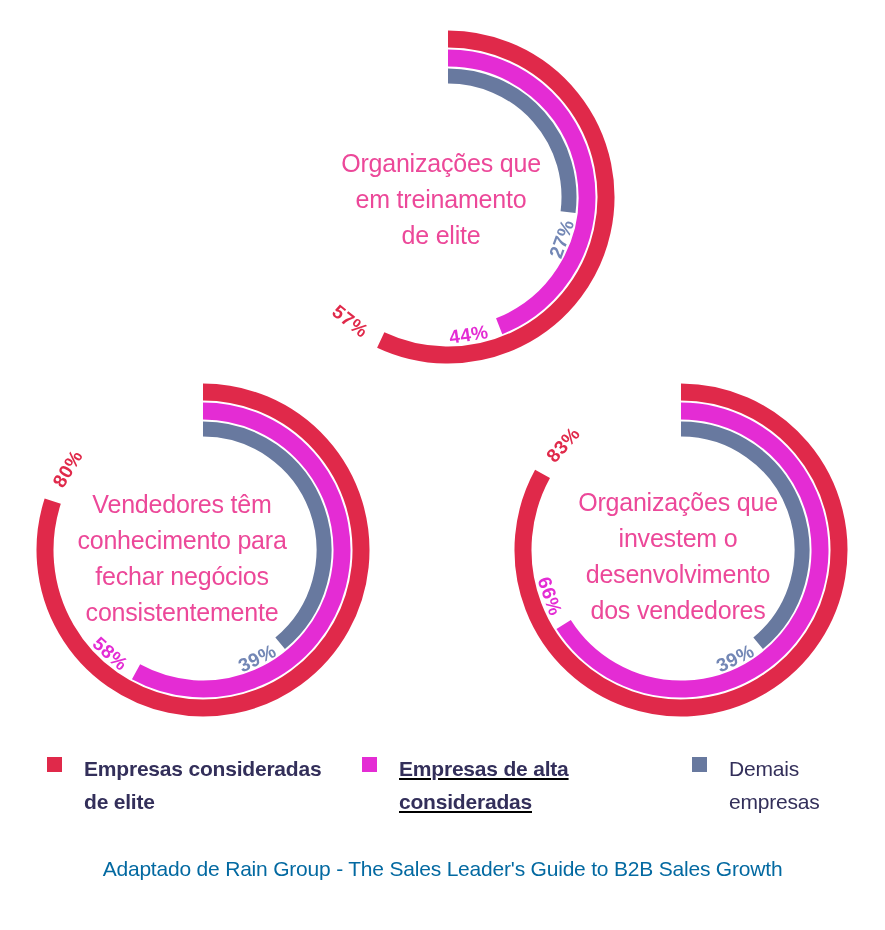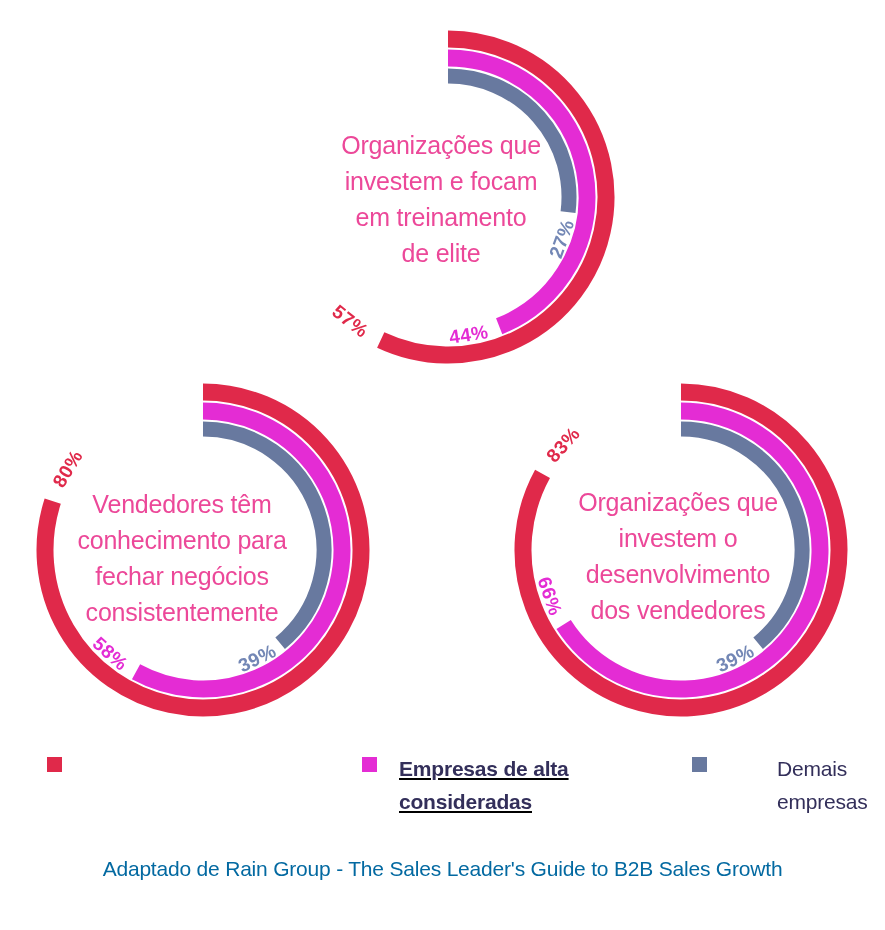--- a/index.html
+++ b/index.html
@@ -40,21 +40,20 @@
         <path d="M 195.00 37.00 A 158 158 0 1 1 127.73 337.96" fill="none" stroke="#e0294a" stroke-width="17"></path>
         <text transform="translate(97.3 319.2) rotate(38.2)" text-anchor="middle" dominant-baseline="central" class="pct-label" fill="#e0294a">57%</text>
         <path d="M 195.00 56.00 A 139 139 0 0 1 246.17 324.24" fill="none" stroke="#e42cd4" stroke-width="17"></path>
         <text transform="translate(215.8 332.4) rotate(-8.6)" text-anchor="middle" dominant-baseline="central" class="pct-label" fill="#e42cd4">44%</text>
         <path d="M 195.00 74.00 A 121 121 0 0 1 315.05 210.17" fill="none" stroke="#68799f" stroke-width="15"></path>
         <text transform="translate(308.6 236.8) rotate(-69.8)" text-anchor="middle" dominant-baseline="central" class="pct-label" fill="#7387b5">27%</text>
       </svg>
   </div>
   <div class="chart-title" style="left:441px;top:199px;">
       <div>Organizações que</div>
-      <div>investem e focam</div>
       <div>em treinamento</div>
       <div>de elite</div>
     </div>
 
   <div class="chart" style="left:8px;top:355px;">
     <svg width="390" height="390" viewBox="0 0 390 390">
         <path d="M 195.00 37.00 A 158 158 0 1 1 44.73 146.18" fill="none" stroke="#e0294a" stroke-width="17"></path>
         <text transform="translate(59.6 113.6) rotate(-59.0)" text-anchor="middle" dominant-baseline="central" class="pct-label" fill="#e0294a">80%</text>
         <path d="M 195.00 56.00 A 139 139 0 1 1 128.04 316.81" fill="none" stroke="#e42cd4" stroke-width="17"></path>
         <text transform="translate(102.4 298.6) rotate(41.8)" text-anchor="middle" dominant-baseline="central" class="pct-label" fill="#e42cd4">58%</text>
@@ -81,31 +80,35 @@
   </div>
   <div class="chart-title" style="left:678px;top:556px;">
       <div>Organizações que</div>
       <div>investem o</div>
       <div>desenvolvimento</div>
       <div>dos vendedores</div>
     </div>
 
   <div class="legend-item" style="left:47px;top:752px;">
     <span class="legend-swatch" style="background: rgb(224, 41, 74);"></span>
+    <span class="legend-text bold">
+      <div>Empresas consideradas</div>
+      <div>de elite</div>
+    </span>
   </div>
 
   <div class="legend-item" style="left:362px;top:752px;text-decoration:underline;">
     <span class="legend-swatch" style="background: rgb(228, 44, 212);"></span>
     <span class="legend-text bold">
       <div>Empresas de alta</div>
       <div>consideradas</div>
     </span>
   </div>
 
-  <div class="legend-item" style="left:692px;top:752px;gap:48px;">
+  <div class="legend-item" style="left:692px;top:752px;">
     <span class="legend-swatch" style="background: rgb(104, 121, 159);"></span>
     <span class="legend-text regular">
       <div>Demais</div>
       <div>empresas</div>
     </span>
   </div>
 
   <div class="footer">Adaptado de Rain Group - The Sales Leader's Guide to B2B Sales Growth</div>
 
 </div>

